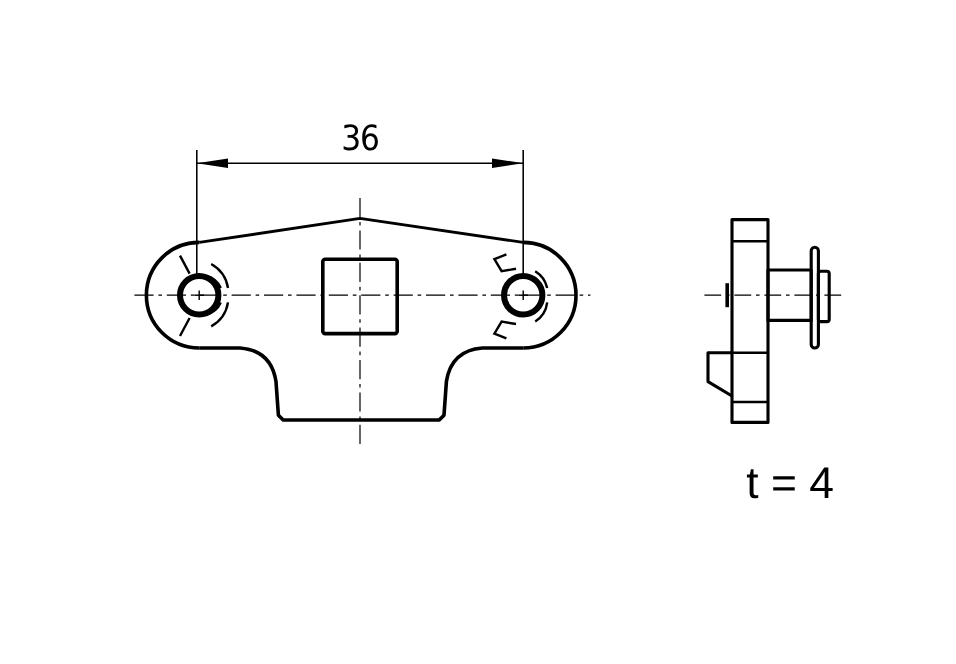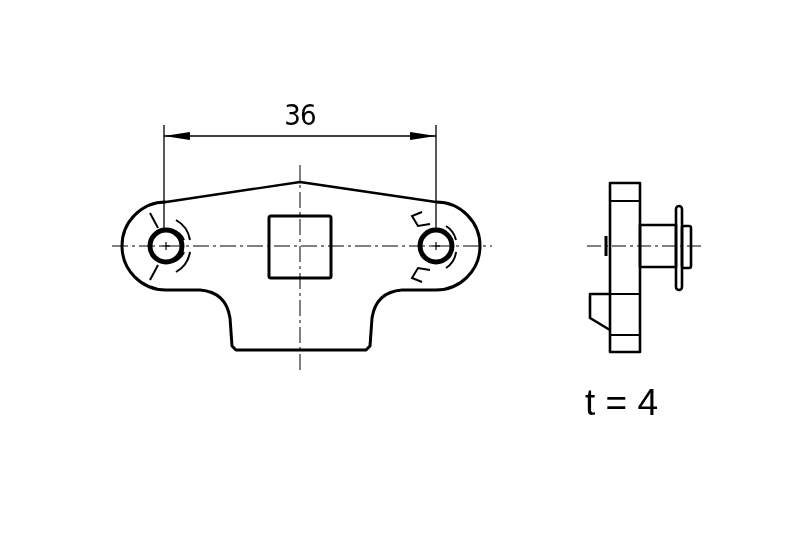--- a/index.html
+++ b/index.html
@@ -1,20 +1,20 @@
 <!DOCTYPE html>
 <html><head>
 <meta charset="utf-8">
 <style>
   html, body { margin:0; padding:0; background:#ffffff; }
   .canvas { position:relative; width:797px; height:553px; background:#ffffff; overflow:hidden; }
   svg { position:absolute; left:0; top:0; }
   .dim-text { position:absolute; left:270px; top:98px; width:60px; text-align:center;
     font-family:"DejaVu Sans", sans-serif; font-size:29px; color:#000; letter-spacing:-1px; transform:scaleX(0.9); }
-  .thick-text { position:absolute; left:585px; top:382px; width:110px; text-align:left;
+  .thick-text { position:absolute; left:585px; top:382px; width:110px; text-align:right;
     font-family:"Liberation Sans", sans-serif; font-size:37px; color:#000; }
 </style>
 </head>
 <body>
 
 <div class="canvas">
   <svg width="797" height="553" viewBox="0 0 797 553">
 
     <g fill="none" stroke="#000">
 

